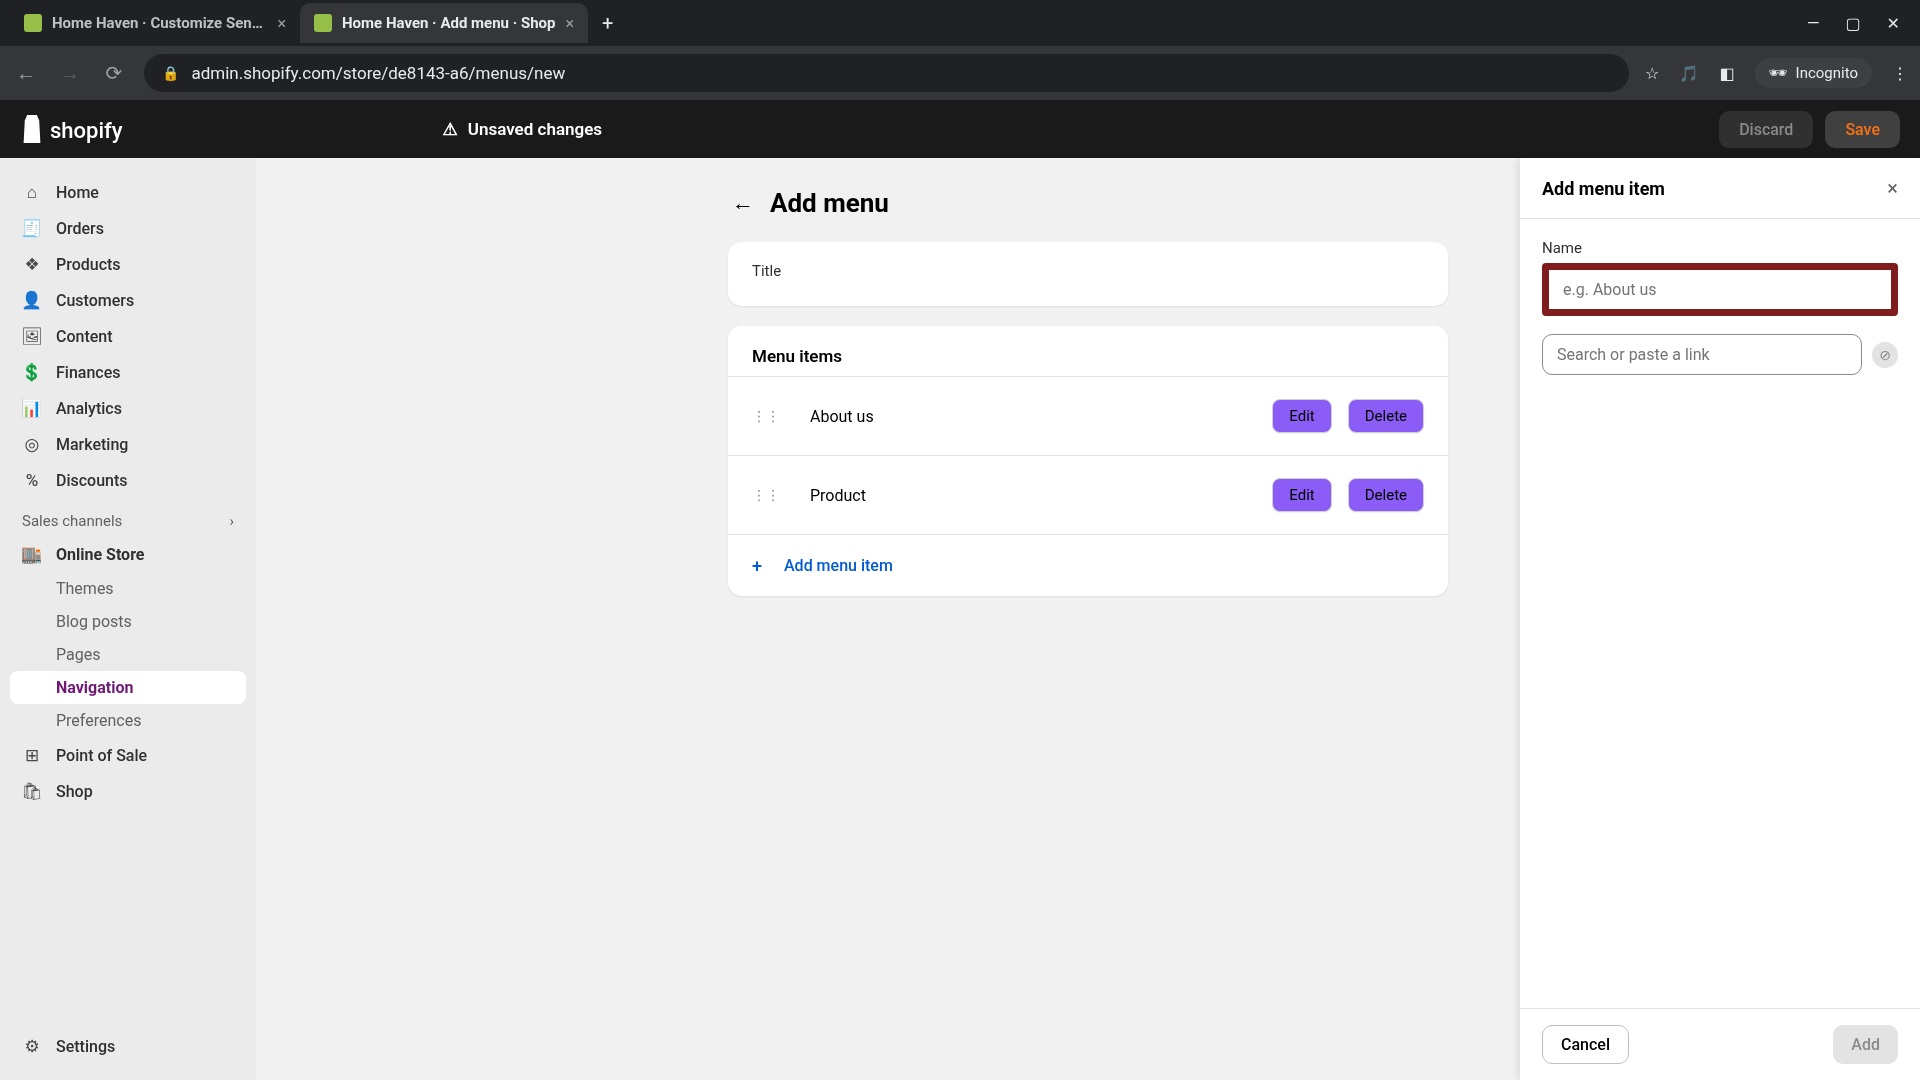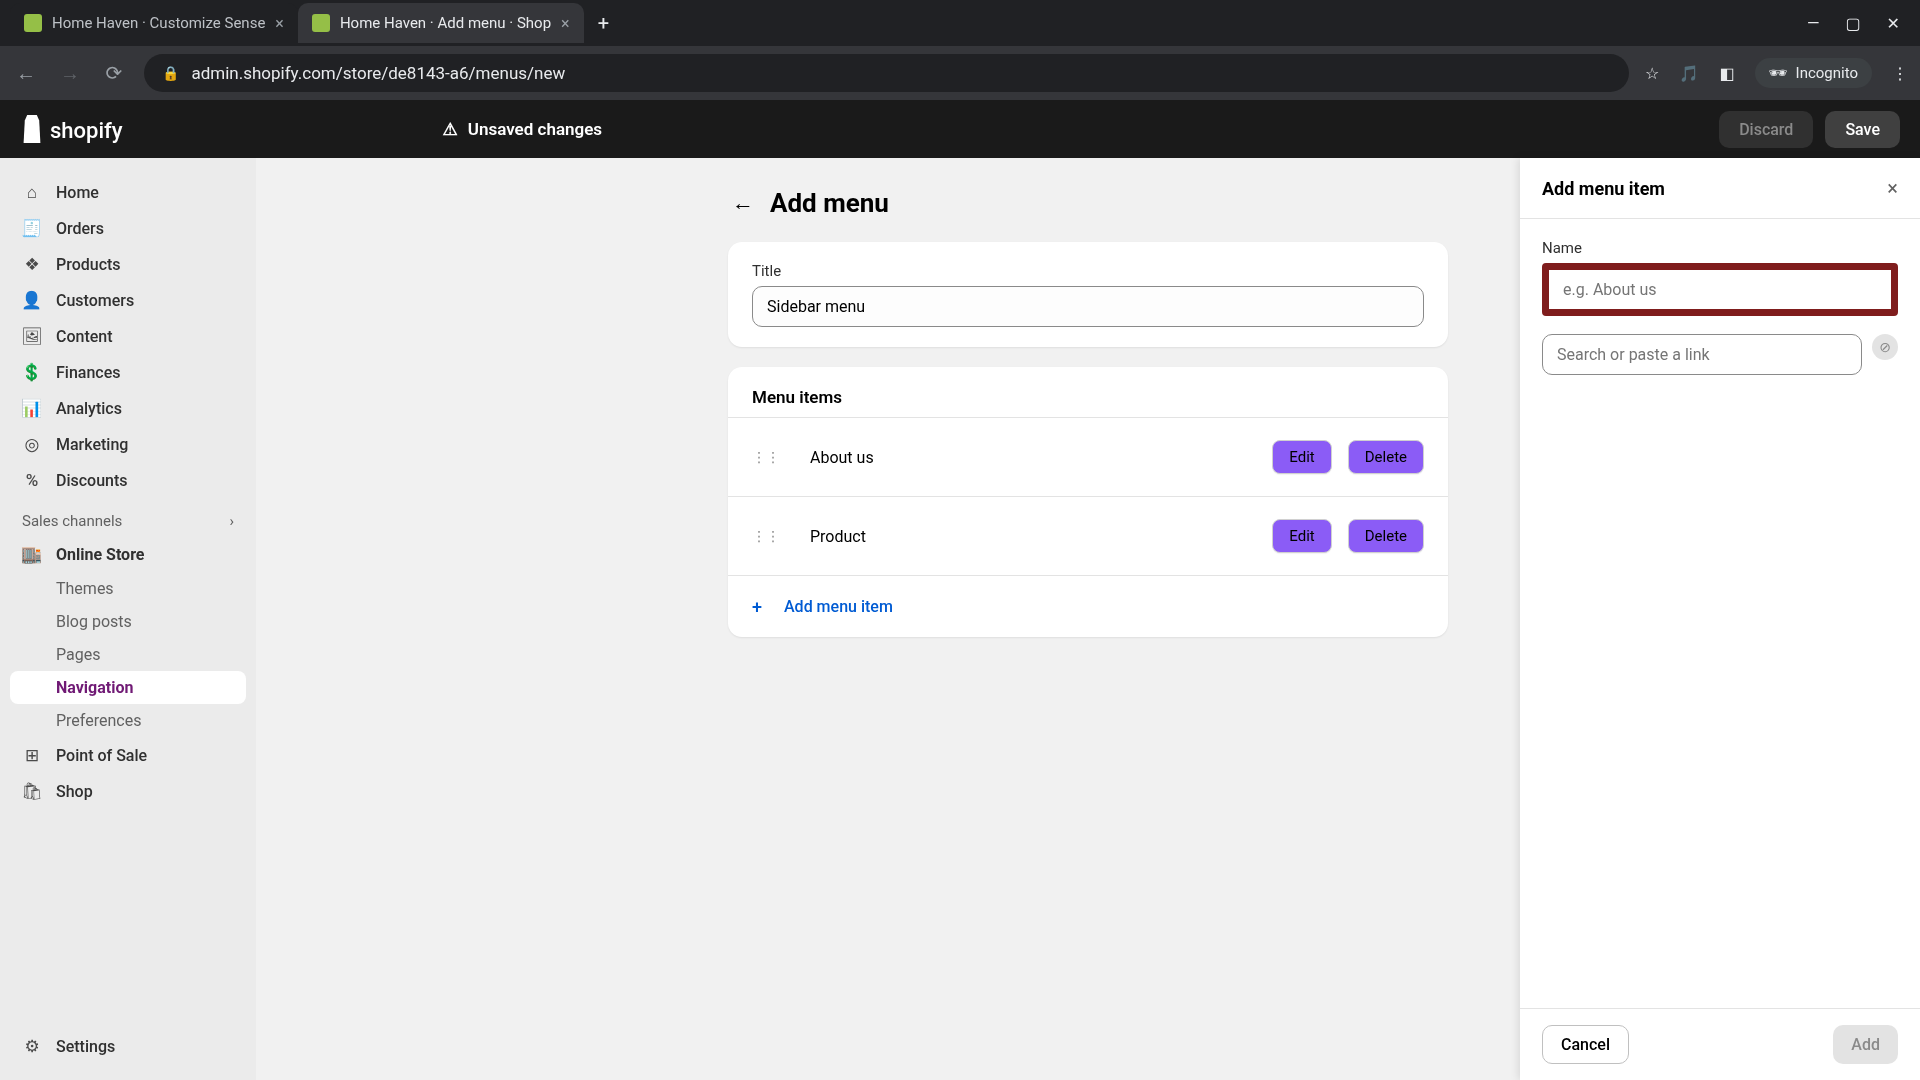--- a/index.html
+++ b/index.html
@@ -5,21 +5,21 @@
   * { box-sizing: border-box; margin: 0; padding: 0; font-family: -apple-system, BlinkMacSystemFont, "Segoe UI", Roboto, sans-serif; }
   body { width: 1920px; height: 1080px; overflow: hidden; background: #f1f1f1; }
 
   
   .browser-chrome { background: #202124; height: 100px; }
   .tab-bar { display: flex; align-items: center; height: 46px; padding-left: 10px; gap: 0; }
   .tab { display: flex; align-items: center; gap: 10px; padding: 0 14px; height: 40px; font-size: 15px; color: #e8eaed; border-radius: 10px 10px 0 0; max-width: 290px; }
   .tab.inactive { background: #202124; color: #bdc1c6; }
   .tab.active { background: #35363a; }
   .tab .favicon { width: 18px; height: 18px; background: #95bf47; border-radius: 3px; flex-shrink: 0; }
-  .tab .tab-title { white-space: nowrap; overflow: hidden; text-overflow: ellipsis; flex: 1; }
+  .tab .tab-title { white-space: nowrap; overflow: hidden; text-overflow: ellipsis; flex: 1; font-weight: bold; }
   .tab .tab-close { font-size: 16px; color: #9aa0a6; cursor: pointer; }
   .new-tab { color: #e8eaed; font-size: 20px; padding: 0 14px; cursor: pointer; }
   .window-controls { margin-left: auto; display: flex; gap: 26px; padding-right: 20px; color: #e8eaed; }
   .window-controls span { font-size: 16px; cursor: pointer; }
 
   .addr-bar { display: flex; align-items: center; height: 54px; padding: 0 12px; gap: 16px; background: #35363a; }
   .nav-btn { width: 28px; height: 28px; color: #9aa0a6; display: flex; align-items: center; justify-content: center; font-size: 20px; cursor: pointer; }
   .nav-btn.disabled { color: #5f6368; }
   .url-field { flex: 1; background: #202124; border-radius: 24px; height: 38px; display: flex; align-items: center; padding: 0 18px; color: #e8eaed; font-size: 17px; gap: 12px; }
   .url-field .lock { font-size: 14px; color: #9aa0a6; }
@@ -27,21 +27,21 @@
   .incognito { display: flex; align-items: center; gap: 8px; background: #3c4043; padding: 6px 14px; border-radius: 20px; font-size: 15px; }
 
   
   .shopify-bar { background: #1a1a1a; height: 58px; display: flex; align-items: center; padding: 0 20px; color: #fff; }
   .shopify-logo { display: flex; align-items: flex-end; gap: 6px; font-size: 22px; font-weight: 500; }
   .shopify-logo .bag { width: 24px; height: 28px; background: #fff; clip-path: polygon(20% 20%, 30% 0, 70% 0, 80% 20%, 85% 100%, 15% 100%); position: relative; }
   .unsaved { margin-left: 320px; display: flex; align-items: center; gap: 10px; font-size: 17px; font-weight: 600; }
   .bar-actions { margin-left: auto; display: flex; gap: 12px; }
   .bar-btn { padding: 9px 20px; border-radius: 10px; font-size: 16px; font-weight: 500; border: none; cursor: pointer; }
   .bar-btn.discard { background: #303030; color: #8a8a8a; }
-  .bar-btn.save { background: #404040; color: #ffffff; }
+  .bar-btn.save { background: #404040; color: #f97316; }
 
   
   .main-layout { display: flex; height: calc(1080px - 100px - 58px); }
   .sidebar { width: 256px; background: #ebebeb; padding: 16px 10px; display: flex; flex-direction: column; }
   .nav-item { display: flex; align-items: center; gap: 14px; padding: 8px 12px; border-radius: 8px; font-size: 16px; color: #303030; cursor: pointer; font-weight: 500; }
   .nav-item .nav-icon { width: 20px; height: 20px; display: flex; align-items: center; justify-content: center; font-size: 17px; color: #4a4a4a; }
   .nav-section-label { font-size: 15px; color: #616161; padding: 14px 12px 6px; display: flex; justify-content: space-between; align-items: center; }
   .sub-item { padding: 7px 12px 7px 46px; font-size: 16px; color: #616161; cursor: pointer; border-radius: 8px; }
   .sub-item.active { background: #fff; color: #701a75; font-weight: 700; }
   .sidebar-bottom { margin-top: auto; }
@@ -66,21 +66,21 @@
   .add-row .plus { font-size: 18px; }
 
   
   .side-panel { position: fixed; top: 158px; right: 0; width: 400px; bottom: 0; background: #fff; box-shadow: -2px 0 8px rgba(0,0,0,0.1); display: flex; flex-direction: column; }
   .panel-header { display: flex; align-items: center; justify-content: space-between; padding: 18px 22px; border-bottom: 1px solid #e3e3e3; }
   .panel-header h2 { font-size: 18px; font-weight: 700; }
   .panel-close { font-size: 20px; color: #616161; cursor: pointer; background: none; border: none; }
   .panel-body { padding: 20px 22px; flex: 1; }
   .panel-body .field-label { margin-bottom: 6px; }
   .focused-input { width: 100%; padding: 10px 14px; border: 7px solid #7f1d1d; border-radius: 4px; font-size: 16px; outline: none; margin-bottom: 18px; }
-  .link-row { display: flex; gap: 10px; }
+  .link-row { display: flex; gap: 10px; align-items: center; }
   .link-input { flex: 1; padding: 10px 14px; border: 1px solid #8a8a8a; border-radius: 10px; font-size: 16px; }
   .clear-link { width: 26px; height: 26px; border-radius: 50%; background: #e3e3e3; color: #8a8a8a; display: flex; align-items: center; justify-content: center; font-size: 14px; cursor: pointer; }
   .panel-footer { padding: 16px 22px; border-top: 1px solid #e3e3e3; display: flex; justify-content: space-between; }
   .footer-btn { padding: 9px 18px; border-radius: 10px; font-size: 16px; font-weight: 500; cursor: pointer; }
   .footer-btn.cancel { background: #fff; border: 1px solid #c0c0c0; }
   .footer-btn.add { background: #e3e3e3; border: none; color: #8a8a8a; }
 </style>
 </head>
 <body>
 
@@ -211,21 +211,20 @@
   <div class="content">
     <div class="page-inner">
       <div class="page-header">
         <span class="back-arrow">←</span>
         <h1 class="page-title">Add menu</h1>
       </div>
 
       <div class="card">
         <div class="card-body">
           <label class="field-label">Title</label>
-          <input class="text-input" value="Sidebar menu" style="">
         </div>
       </div>
 
       <div class="card">
         <div class="card-title">Menu items</div>
 
         <div class="menu-row">
           <span class="drag-handle">⋮⋮</span>
           <span class="row-label">About us</span>
           <button class="row-btn">Edit</button>

